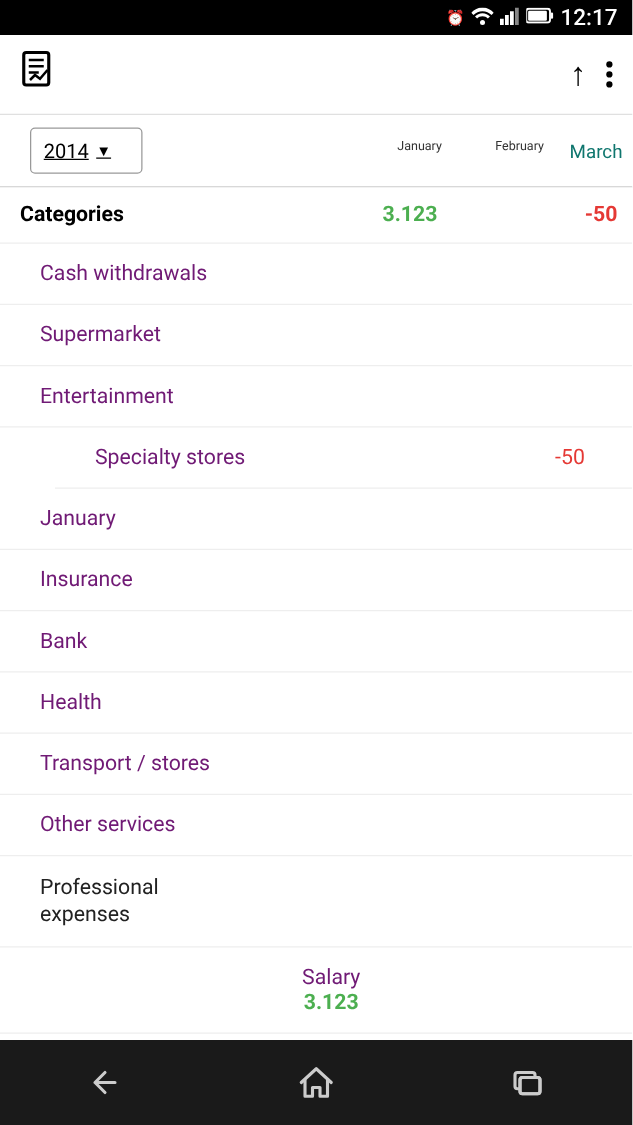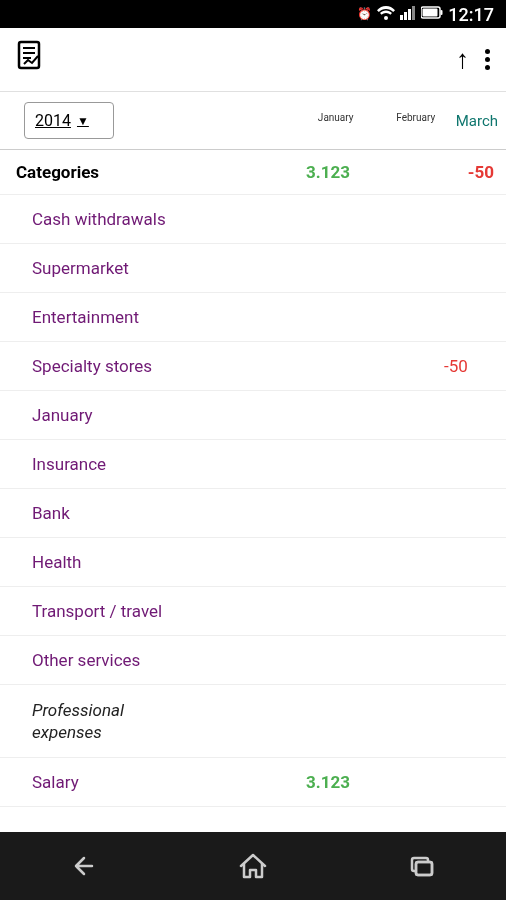--- a/index.html
+++ b/index.html
@@ -203,21 +203,20 @@
     .value-red {
       color: #e53935;
     }
 
     
     .table-row-professional {
       display: flex;
       align-items: flex-start;
       padding: 14px 8px 14px 32px;
       border-bottom: 1px solid #eeeeee;
-      font-style: italic;
     }
 
     .row-label-multiline {
       font-size: 17px;
       color: #222;
       flex: 1;
       line-height: 1.3;
     }
 
     
@@ -319,21 +318,21 @@
   </div>
 
   <div class="table-row">
     <span class="row-label">Supermarket</span>
   </div>
 
   <div class="table-row">
     <span class="row-label">Entertainment</span>
   </div>
 
-  <div class="table-row" style="justify-content: space-between;">
+  <div class="table-row" style="justify-content: space-between; margin-left: 44px;">
     <span class="row-label">Specialty stores</span>
     <span class="row-value value-red" style="padding-right:4px;">-50</span>
   </div>
 
   <div class="table-row">
     <span class="row-label">January</span>
   </div>
 
   <div class="table-row">
     <span class="row-label">Insurance</span>
@@ -342,32 +341,32 @@
   <div class="table-row">
     <span class="row-label">Bank</span>
   </div>
 
   <div class="table-row">
     <span class="row-label">Health</span>
   </div>
 
 
   <div class="table-row">
-    <span class="row-label">Transport / travel</span>
+    <span class="row-label">Transport / stores</span>
   </div>
 
   <div class="table-row">
     <span class="row-label">Other services</span>
   </div>
 
   <div class="table-row-professional">
     <span class="row-label-multiline">Professional<br>expenses</span>
   </div>
 
-  <div class="table-row" style="justify-content: space-between;">
+  <div class="table-row" style="justify-content: space-between; flex-direction: column;">
     <span class="row-label">Salary</span>
     <span class="row-value value-green" style="width:80px; text-align:center;">3.123</span>
     <span style="width:80px;"></span>
     <span style="width:50px;"></span>
   </div>
 
 </div>
 
 <div class="bottom-nav">
   <div class="nav-btn">

